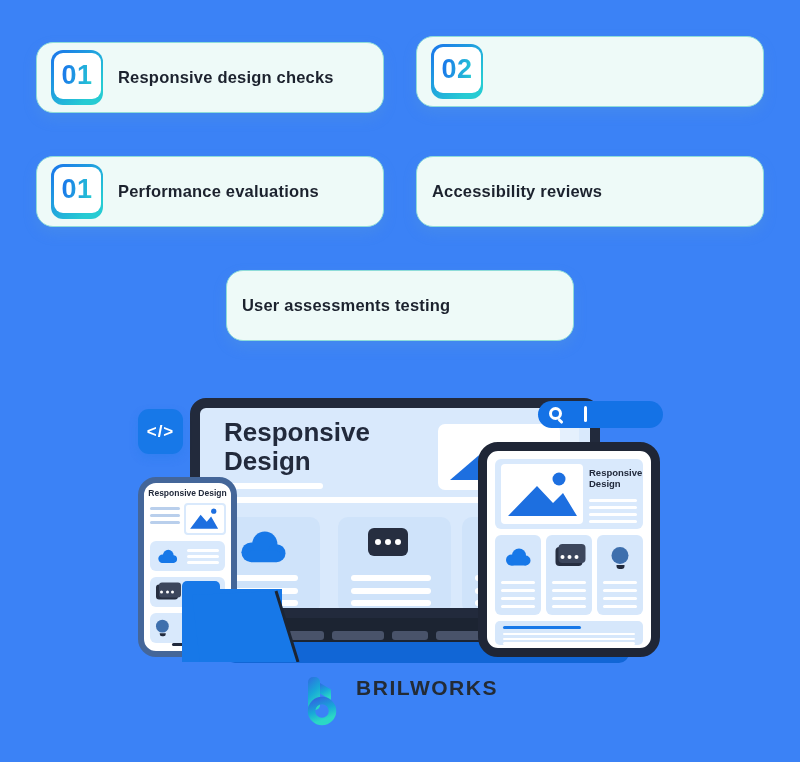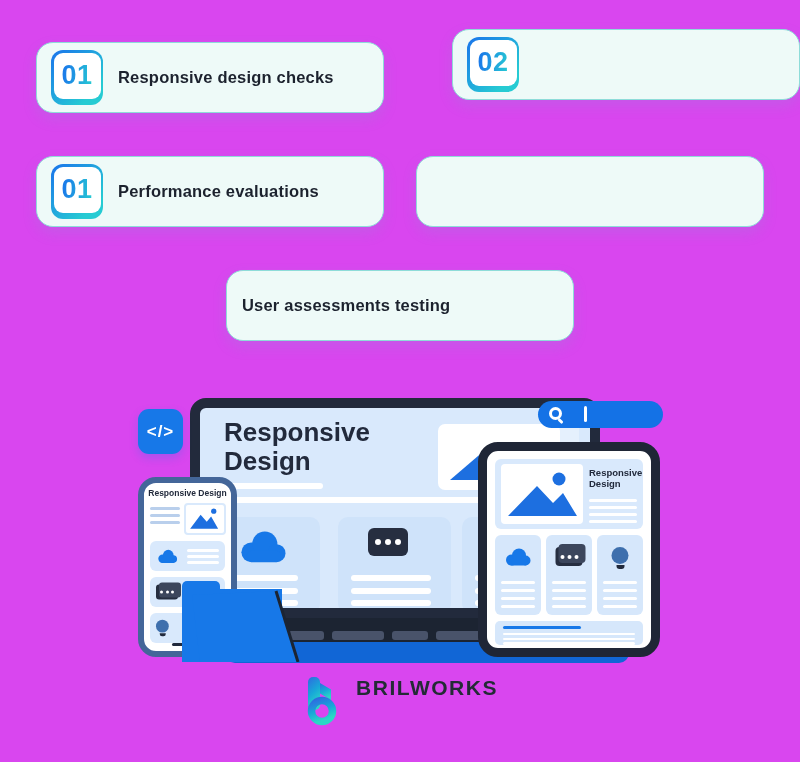--- a/index.html
+++ b/index.html
@@ -1,23 +1,23 @@
 <!DOCTYPE html>
 <html><head>
 <meta charset="utf-8">
 <style>
   * { margin:0; padding:0; box-sizing:border-box; }
   body { font-family:"Liberation Sans", sans-serif; }
-  .canvas { position:relative; width:800px; height:762px; background:#d946ef; overflow:hidden; }
+  .canvas { position:relative; width:800px; height:762px; background:#3b82f6; overflow:hidden; }
 
   
   .step-card { position:absolute; width:348px; height:71px; background:#eefaf8;
     border:1.5px solid #8edcd9; border-radius:17px; display:flex; align-items:center;
     box-shadow:0 6px 14px rgba(110,170,200,.18); }
-  .s1{ left:36px; top:42px; } .s2{ left:416px; top:29px;margin-left:36px; }
+  .s1{ left:36px; top:42px; } .s2{ left:416px; top:36px; }
   .s3{ left:36px; top:156px; } .s4{ left:416px; top:156px; }
   .s5{ left:226px; top:270px; }
   .badge-wrap { width:52px; height:55px; margin-left:14px; flex:0 0 auto;
     background:linear-gradient(135deg,#1b7ce9 8%,#26cbd3 80%);
     border-radius:12px; padding:2.5px 2.5px 6px 2.5px; }
   .badge { width:100%; height:100%; background:#fff; border-radius:9px;
     display:flex; align-items:center; justify-content:center; }
   .num { font-size:27px; font-weight:bold; letter-spacing:.5px;
     background:linear-gradient(100deg,#1b7ce9 15%,#26cbd3 95%);
     -webkit-background-clip:text; background-clip:text; color:transparent; }
@@ -165,20 +165,21 @@
   <div class="step-card s3">
     <div class="badge-wrap">
       <div class="badge">
         <span class="num">01</span>
       </div>
     </div>
     <div class="step-label">Performance evaluations</div>
   </div>
 
   <div class="step-card s4">
+    <div class="step-label">Accessibility reviews</div>
   </div>
 
   <div class="step-card s5">
     <div class="step-label">User assessments testing</div>
   </div>
 
   <div class="illo">
 
     <div class="laptop">
       <div class="strip"></div>

